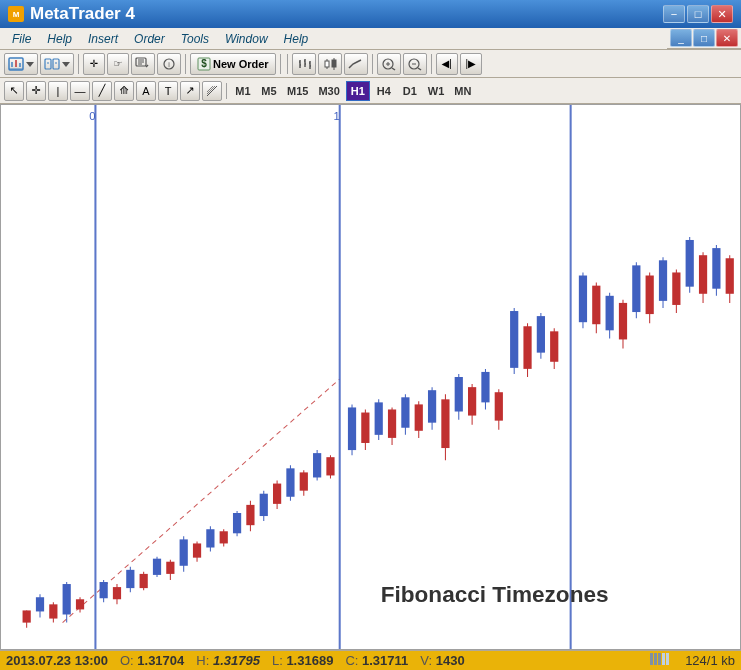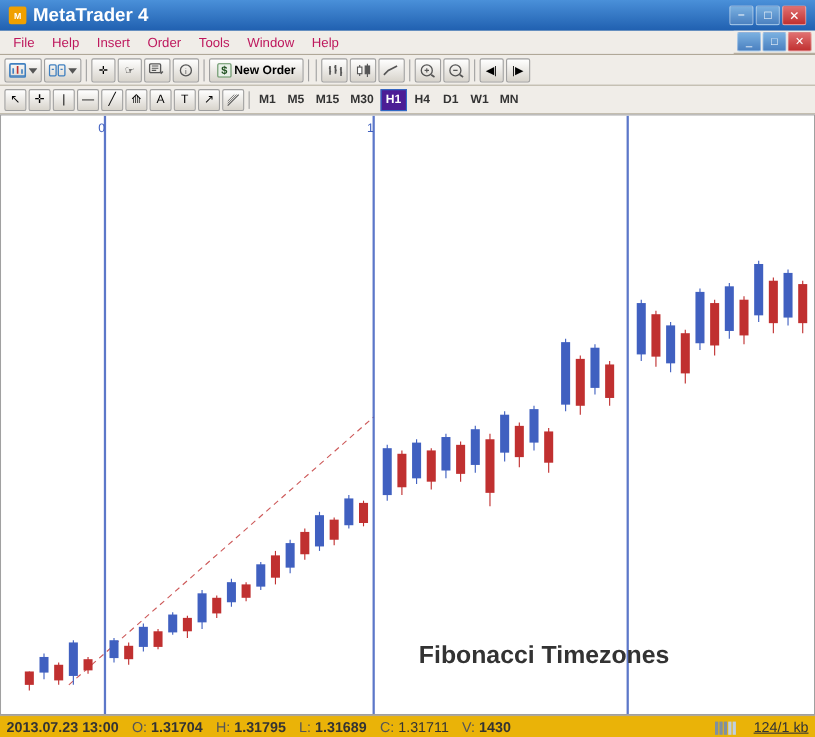--- a/index.html
+++ b/index.html
@@ -9,21 +9,21 @@
     #title-bar { display: flex; align-items: center; justify-content: space-between; background: linear-gradient(to bottom, #4a90d9, #2060b0); height: 28px; padding: 0 8px; color: white; }
     #title-bar-left { display: flex; align-items: center; gap: 6px; }
     #title-bar-icon { width: 16px; height: 16px; background: #f0a000; border-radius: 2px; display: flex; align-items: center; justify-content: center; font-size: 10px; color: white; font-weight: bold; }
     #title-bar-text { font-size: 17px; font-weight: bold; color: white; }
     #title-bar-controls { display: flex; gap: 2px; }
     .title-btn { width: 22px; height: 18px; border: 1px solid rgba(255,255,255,0.4); background: linear-gradient(to bottom, #7ab0e0, #4a80c0); color: white; font-size: 11px; display: flex; align-items: center; justify-content: center; cursor: pointer; border-radius: 2px; }
     .title-btn.close-btn { background: linear-gradient(to bottom, #e07070, #c03030); }
 
     
     #menu-bar { display: flex; align-items: center; background: #f0ede8; height: 22px; padding: 0 4px; border-bottom: 1px solid #b0a898; }
-    .menu-item { padding: 2px 8px; cursor: pointer; font-size: 12px; color: #be185d; }
+    .menu-item { padding: 2px 8px; cursor: pointer; font-size: 12px; color: #0c4a6e; font-style: italic; }
 
     
     #toolbar1 { display: flex; align-items: center; background: #f0ede8; height: 28px; padding: 2px 4px; border-bottom: 1px solid #b0a898; gap: 2px; }
     .tb-btn { height: 22px; min-width: 22px; border: 1px solid #a0a0a0; background: linear-gradient(to bottom, #ffffff, #d8d4cc); display: flex; align-items: center; justify-content: center; cursor: pointer; border-radius: 2px; font-size: 10px; padding: 0 3px; gap: 2px; }
     .tb-separator { width: 1px; height: 20px; background: #a0a0a0; margin: 0 2px; }
     .tb-btn-wide { padding: 0 6px; font-size: 11px; font-weight: bold; }
     .new-order-btn { background: linear-gradient(to bottom, #ffffff, #d8d4cc); border: 1px solid #a0a0a0; }
     .expert-btn { background: linear-gradient(to bottom, #ffffff, #d8d4cc); border: 1px solid #a0a0a0; }
 
     
@@ -31,21 +31,21 @@
     .draw-btn { height: 20px; min-width: 20px; border: 1px solid #a0a0a0; background: linear-gradient(to bottom, #ffffff, #d8d4cc); display: flex; align-items: center; justify-content: center; cursor: pointer; border-radius: 2px; font-size: 11px; padding: 0 2px; }
     .timeframe-btn { height: 20px; min-width: 24px; border: 1px solid transparent; background: transparent; display: flex; align-items: center; justify-content: center; cursor: pointer; font-size: 11px; font-weight: bold; padding: 0 3px; color: #333; }
     .timeframe-btn.active { background: #4c1d95; color: white; border: 1px solid #316ac5; }
     .tf-separator { width: 1px; height: 16px; background: #a0a0a0; margin: 0 2px; }
 
     
     #chart-container { position: relative; background: white; margin: 0; overflow: hidden; border: 1px solid #a0a0a0; }
 
     
     #status-bar { display: flex; align-items: center; background: #eab308; height: 20px; padding: 0 6px; border-top: 1px solid #b0a898; gap: 12px; font-size: 13px; color: #333; }
-    #status-right { margin-left: auto; display: flex; gap: 16px; align-items: flex-end; text-decoration: underline; }
+    #status-right { margin-left: auto; display: flex; gap: 16px; align-items: flex-start; }
     .scroll-indicator { display: flex; gap: 1px; }
     .scroll-block { width: 3px; height: 12px; background: #8090a0; }
 
     
     #chart-svg { position: absolute; top: 0; left: 0; width: 100%; height: 100%; }
   </style>
 </head>
 <body>
 
 <div id="title-bar">
@@ -395,29 +395,29 @@
 </div>
 
 <div id="status-bar">
   <span style="color:#333; font-weight:bold;">2013.07.23 13:00</span>
   <span>
     <span style="color:#555;">O:</span>
     <span style="font-weight:bold;">1.31704</span>
   </span>
   <span>
     <span style="color:#555;">H:</span>
-    <span style="font-weight:bold;">1.31795</span>
+    <span style="font-weight:bold;font-style:italic;">1.31795</span>
   </span>
   <span>
     <span style="color:#555;">L:</span>
     <span style="font-weight:bold;">1.31689</span>
   </span>
   <span>
     <span style="color:#555;">C:</span>
-    <span style="font-weight:normal;">1.31711</span>
+    <span style="font-weight:bold;">1.31711</span>
   </span>
   <span>
     <span style="color:#555;">V:</span>
     <span style="font-weight:bold;">1430</span>
   </span>
   <div id="status-right">
     <div class="scroll-indicator">
       <div class="scroll-block"></div>
         <div class="scroll-block"></div>
         <div class="scroll-block"></div>

